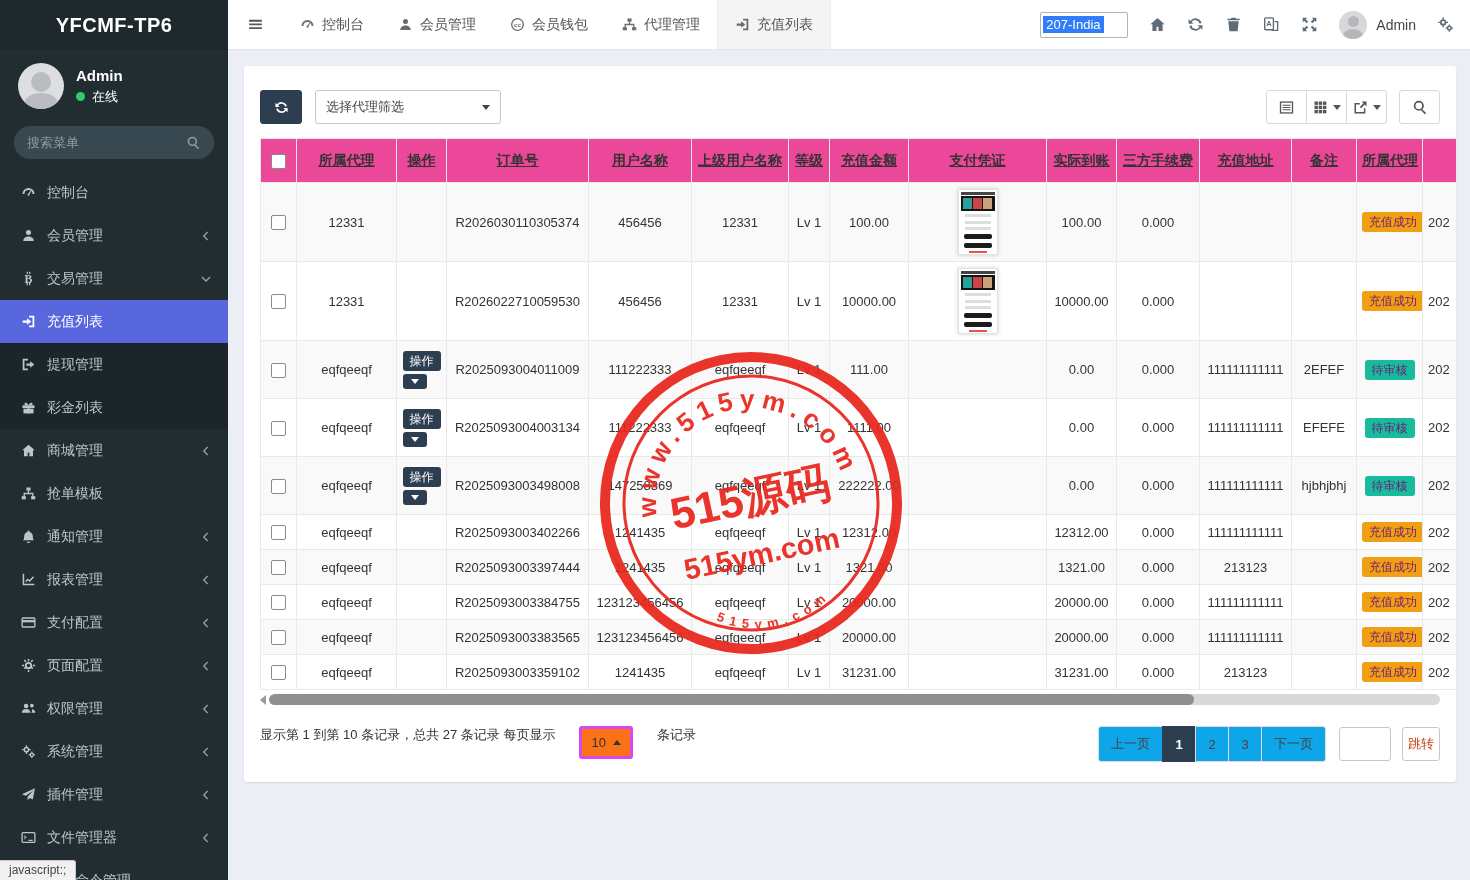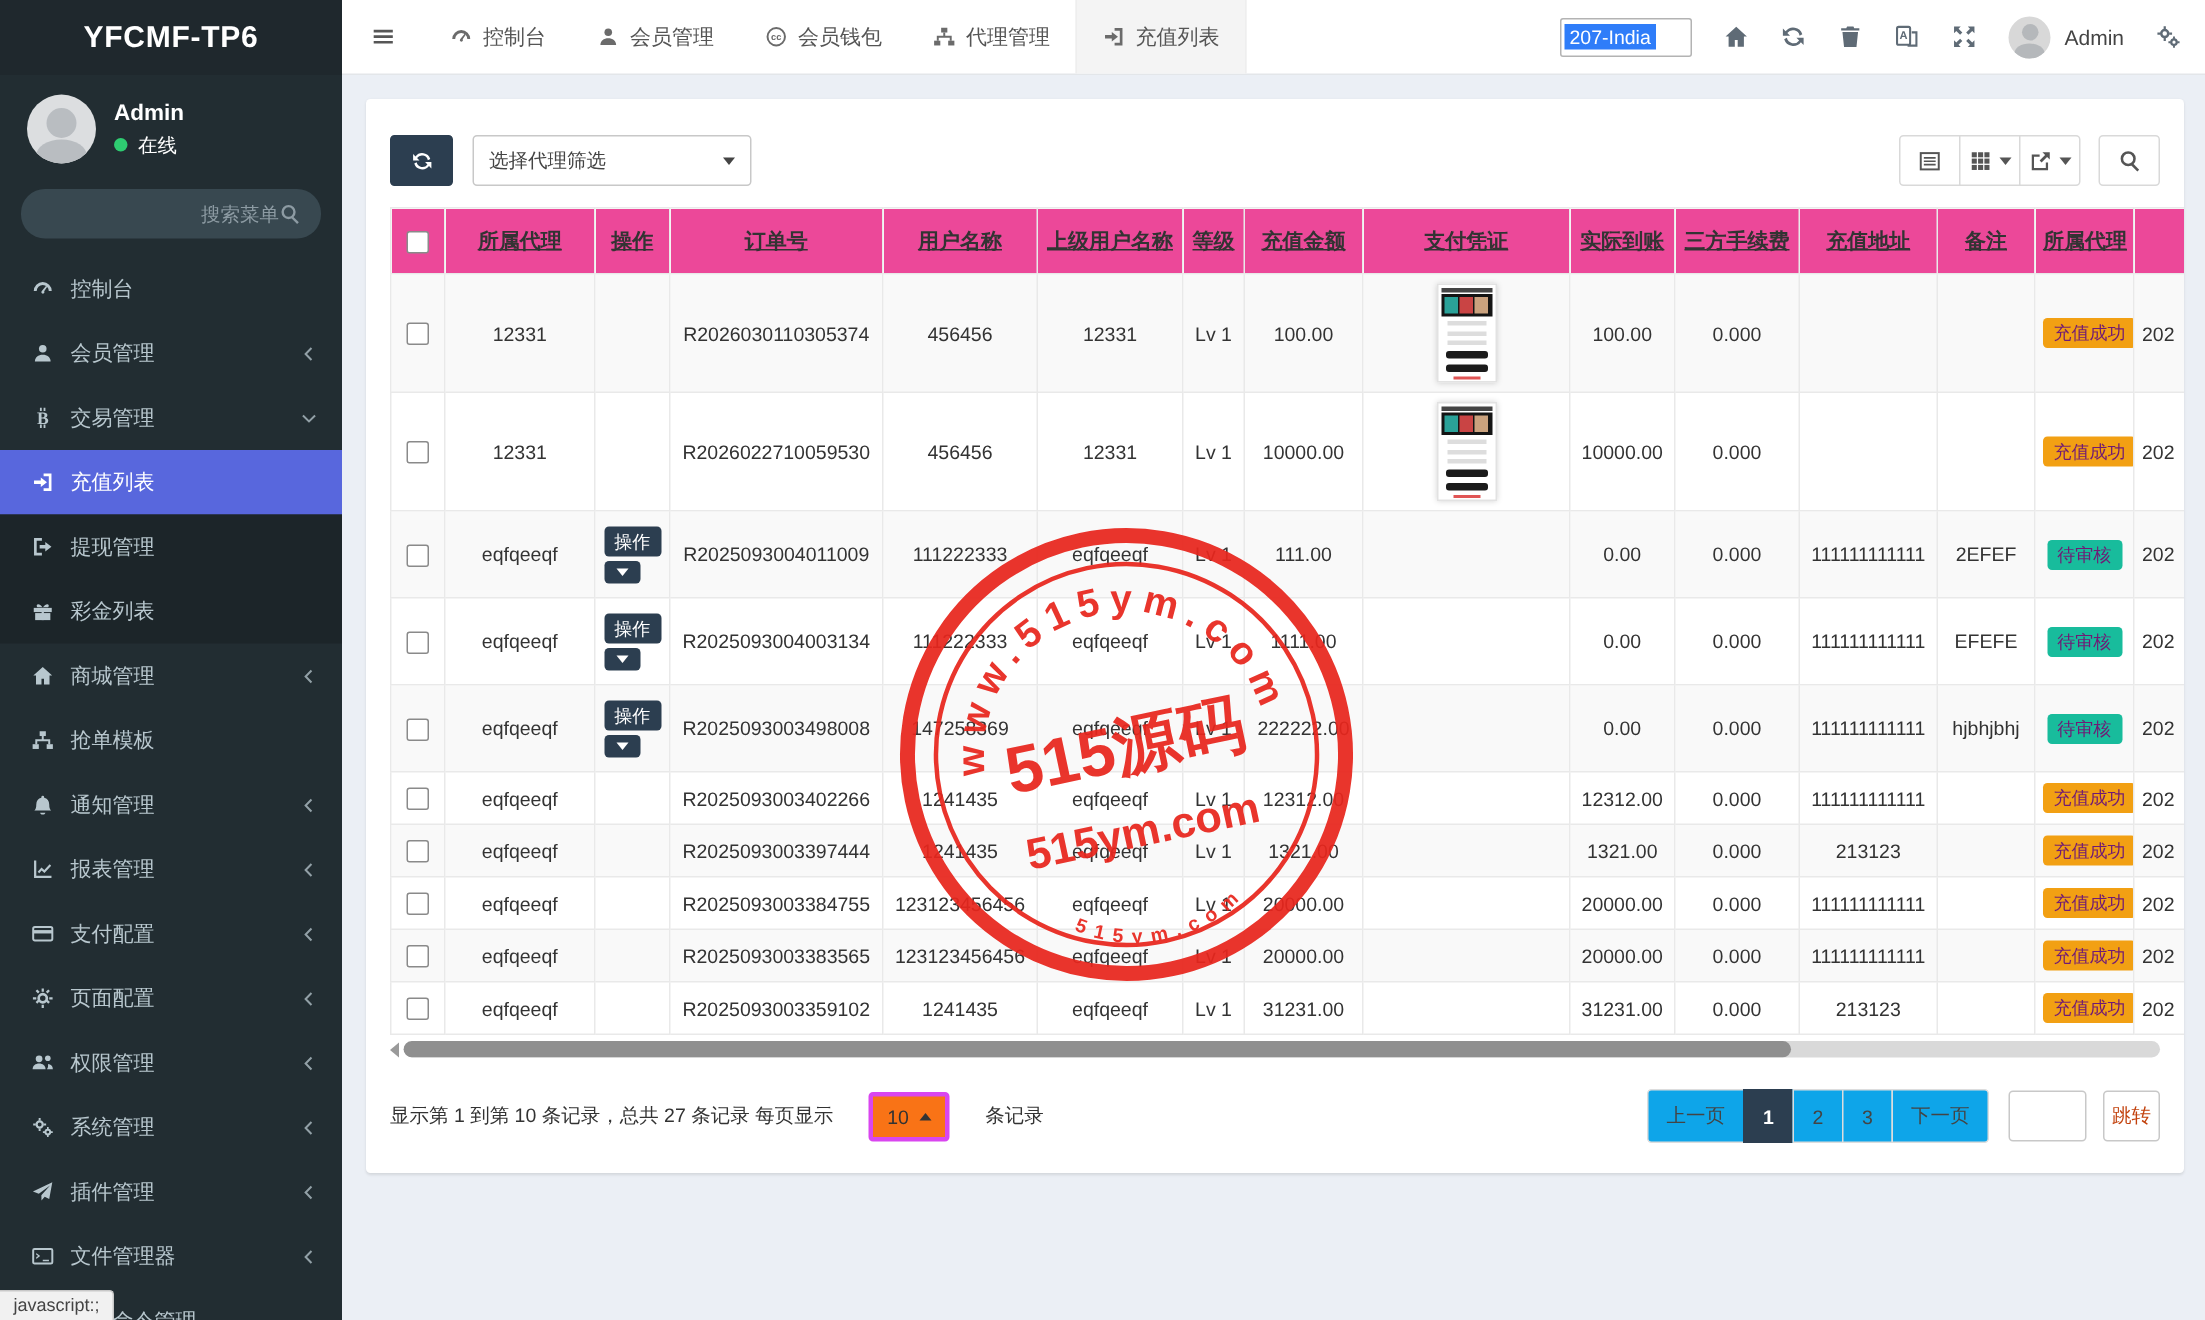--- a/index.html
+++ b/index.html
@@ -14,21 +14,21 @@
   
   .sidebar { width:228px; flex:0 0 228px; background:#222d32; color:#b8c7ce; position:relative; overflow:hidden;}
   .logo { height:50px; background:#1f282d; color:#fff; font-size:20px; font-weight:bold; display:flex; align-items:center; justify-content:center; letter-spacing:.5px;}
   .user-panel { display:flex; gap:12px; align-items:center; padding:13px 18px 12px;}
   .avatar-big { width:46px; height:46px; border-radius:50%; background:#dcdee0; overflow:hidden; position:relative;}
   .avatar-big .head { position:absolute; left:13px; top:9px; width:20px; height:20px; border-radius:50%; background:#b9bdc1;}
   .avatar-big .body { position:absolute; left:6px; top:30px; width:34px; height:22px; border-radius:50%; background:#b9bdc1;}
   .user-meta .name { color:#fff; font-weight:bold; font-size:15px; margin-bottom:4px;}
   .user-meta .status { color:#fff; font-size:13px; display:flex; align-items:center; gap:7px;}
   .dot { width:9px; height:9px; border-radius:50%; background:#2ecc71; display:inline-block;}
-  .menu-search { margin:5px 14px 12px; background:#384850; border-radius:16px; height:33px; display:flex; align-items:center; justify-content:flex-end; padding:0 13px; color:#8d9ba3; font-size:13px;}
+  .menu-search { margin:5px 14px 12px; background:#384850; border-radius:16px; height:33px; display:flex; align-items:center; justify-content:space-between; padding:0 13px; color:#8d9ba3; font-size:13px;}
   .menu { display:block; }
   .menu-item { height:43px; display:flex; align-items:center; gap:11px; padding:0 16px 0 21px; font-size:14px; cursor:pointer; color:#b8c7ce;}
   .menu-item .lbl { flex:1; }
   .menu-item .chev { opacity:.75; width:12px; height:12px;}
   .menu-item.sub { background:#1c2529; }
   .menu-item.active { background:#5867dd; color:#fff; }
   .link-tooltip { position:absolute; left:0; bottom:0; background:#f1f1f1; border:1px solid #c8c8c8; border-left:none; border-bottom:none; color:#444; font-size:12px; padding:2px 9px 3px; border-top-right-radius:3px;}
 
   
   .main { flex:1; min-width:0; display:flex; flex-direction:column; background:#ebeff5;}
@@ -90,21 +90,21 @@
   .proof .red { height:2px; background:#e05555; margin:3px 8px 0;}
 
   
   .stamp { position:absolute; left:331px; top:205px; width:320px; height:320px; pointer-events:none; z-index:5; opacity:.93;}
 
   
   .hscroll { display:flex; align-items:center; gap:3px; margin-top:3px; height:13px;}
   .hs-arrow { width:0; height:0; border-top:5px solid transparent; border-bottom:5px solid transparent; border-right:6px solid #9a9a9a; cursor:pointer;}
   .hs-track { flex:1; height:11px; background:#d9d9d9; border-radius:6px; overflow:hidden; cursor:pointer;}
   .hs-thumb { width:79%; height:11px; background:#8f8f8f; border-radius:6px;}
-  .card-footer { display:flex; align-items:center; margin-top:20px; font-size:13px; color:#333;}
+  .card-footer { display:flex; align-items:flex-start; margin-top:20px; font-size:13px; color:#333;}
   .pgsize { border:3px solid #d946ef; border-radius:3px; background:#f97316; padding:6px 9px; margin:0 24px; display:inline-flex; align-items:center; gap:7px; color:#333; cursor:pointer;}
   .pager { margin-left:auto; display:flex; align-items:center;}
   .pager ul { display:flex; list-style:none;}
   .pager li { min-width:34px; height:36px; display:flex; align-items:center; justify-content:center; border:1px solid #ddd; margin-left:-1px; padding:0 12px; font-size:13px; color:#444; cursor:pointer; background:#0ea5e9;}
   .pager li:first-child { border-radius:3px 0 0 3px; margin-left:0;}
   .pager li:last-child { border-radius:0 3px 3px 0;}
   .pager li.active { background:#2c3e50; border-color:#2c3e50; color:#fff; font-weight:bold;}
   .jump-input { width:52px; height:34px; border:1px solid #c8c8c8; border-radius:3px; margin:0 11px 0 13px; background:#fff;}
   .jump-btn { height:34px; padding:0 5px; border:1px solid #c8c8c8; border-radius:3px; background:#fff; font-size:13px; color:#c2410c; cursor:pointer;}
 </style>

